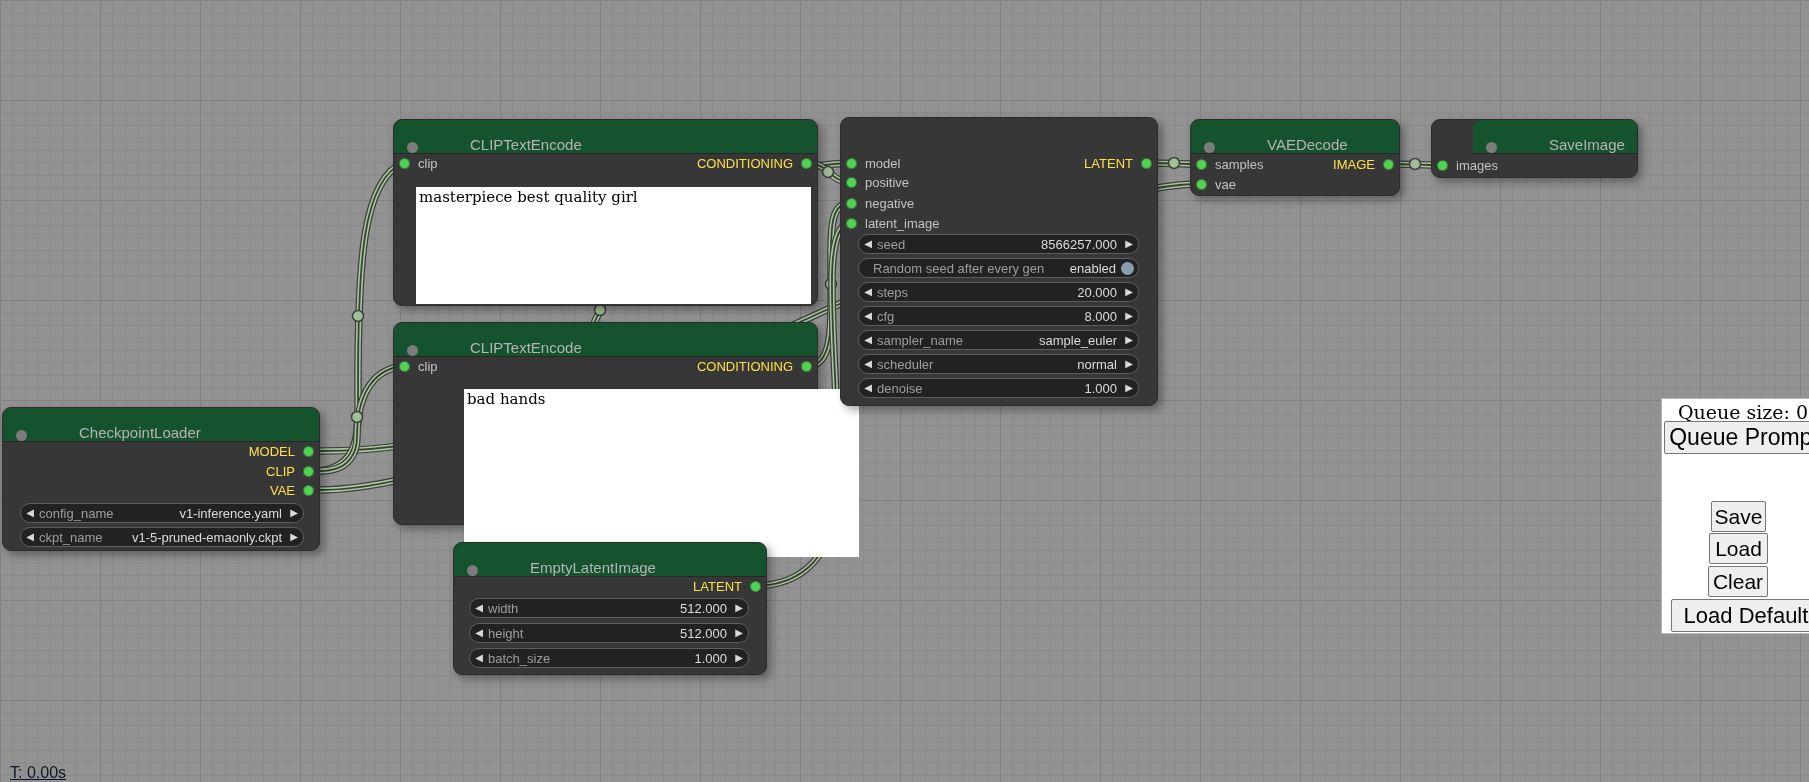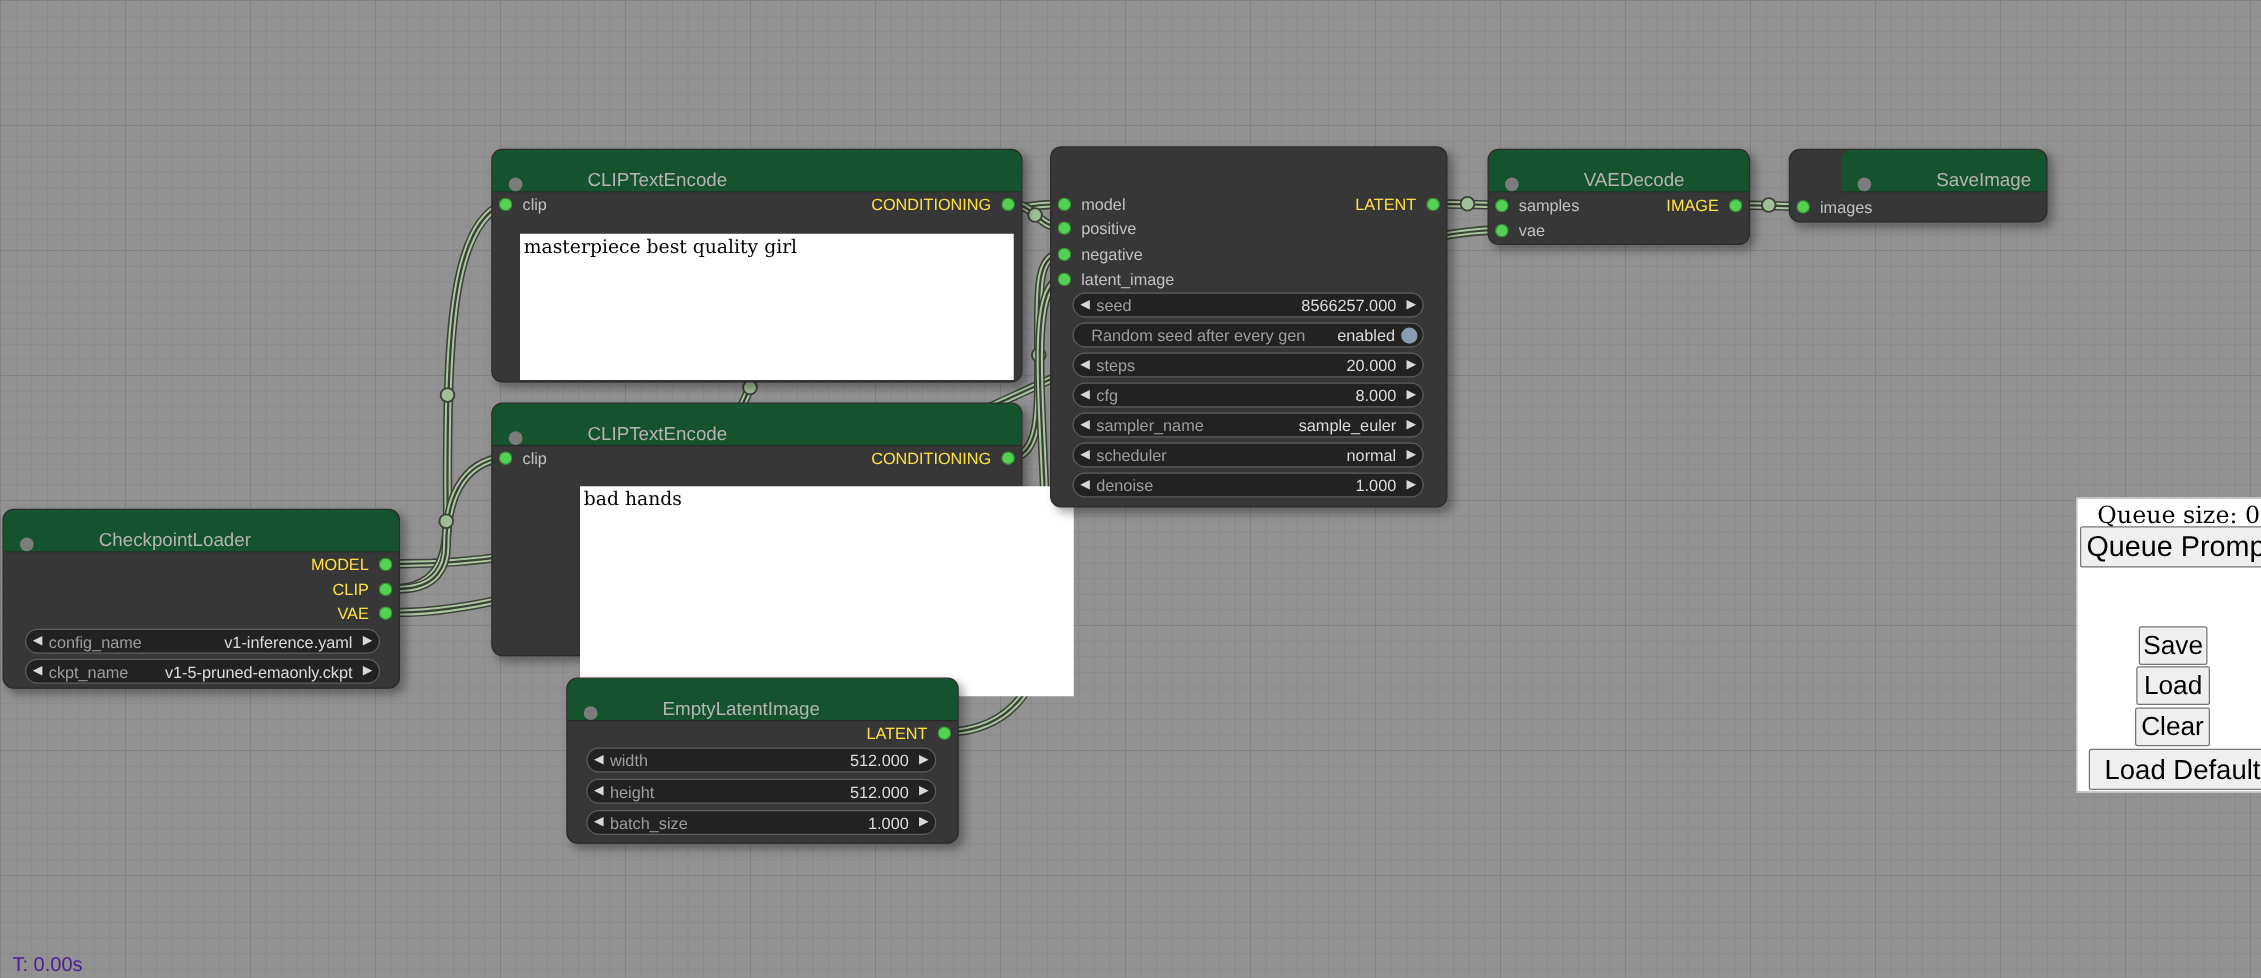--- a/index.html
+++ b/index.html
@@ -66,22 +66,23 @@
     color:#000;font-family:"Liberation Sans",sans-serif;text-align:center;cursor:pointer;
     display:flex;align-items:center;justify-content:center;white-space:nowrap;box-sizing:border-box;
   }
   #btn-queue-prompt{left:2px;top:22px;width:160px;height:33px;font-size:23px;}
   #btn-save{left:49px;top:102px;width:55px;height:31px;font-size:21px;}
   #btn-load{left:47px;top:134px;width:59px;height:31px;font-size:21px;}
   #btn-clear{left:46px;top:167px;width:60px;height:31px;font-size:21px;}
   #btn-load-default{left:9px;top:200px;width:150px;height:33px;font-size:22px;}
 
   #status-timer{
-    position:absolute;z-index:2;left:10px;top:764px;font-size:16px;color:#4c1d95;
+    position:absolute;z-index:2;left:10px;top:764px;font-size:16px;color:#0f172a;
     font-family:"Liberation Sans",sans-serif;
+    text-decoration:underline;
   }
 </style>
 </head>
 <body>
 
 <svg id="wires" width="1809" height="782">
     <path d="M 320 451 C 430 451 555 425 600 310 C 640 205 770 166 850 163" class="wire-outer"></path>
     <path d="M 320 451 C 430 451 555 425 600 310 C 640 205 770 166 850 163" class="wire-mid"></path>
     <path d="M 320 451 C 430 451 555 425 600 310 C 640 205 770 166 850 163" class="wire-core"></path>
     <circle cx="600" cy="310" r="5.5" class="linkdot"></circle>

